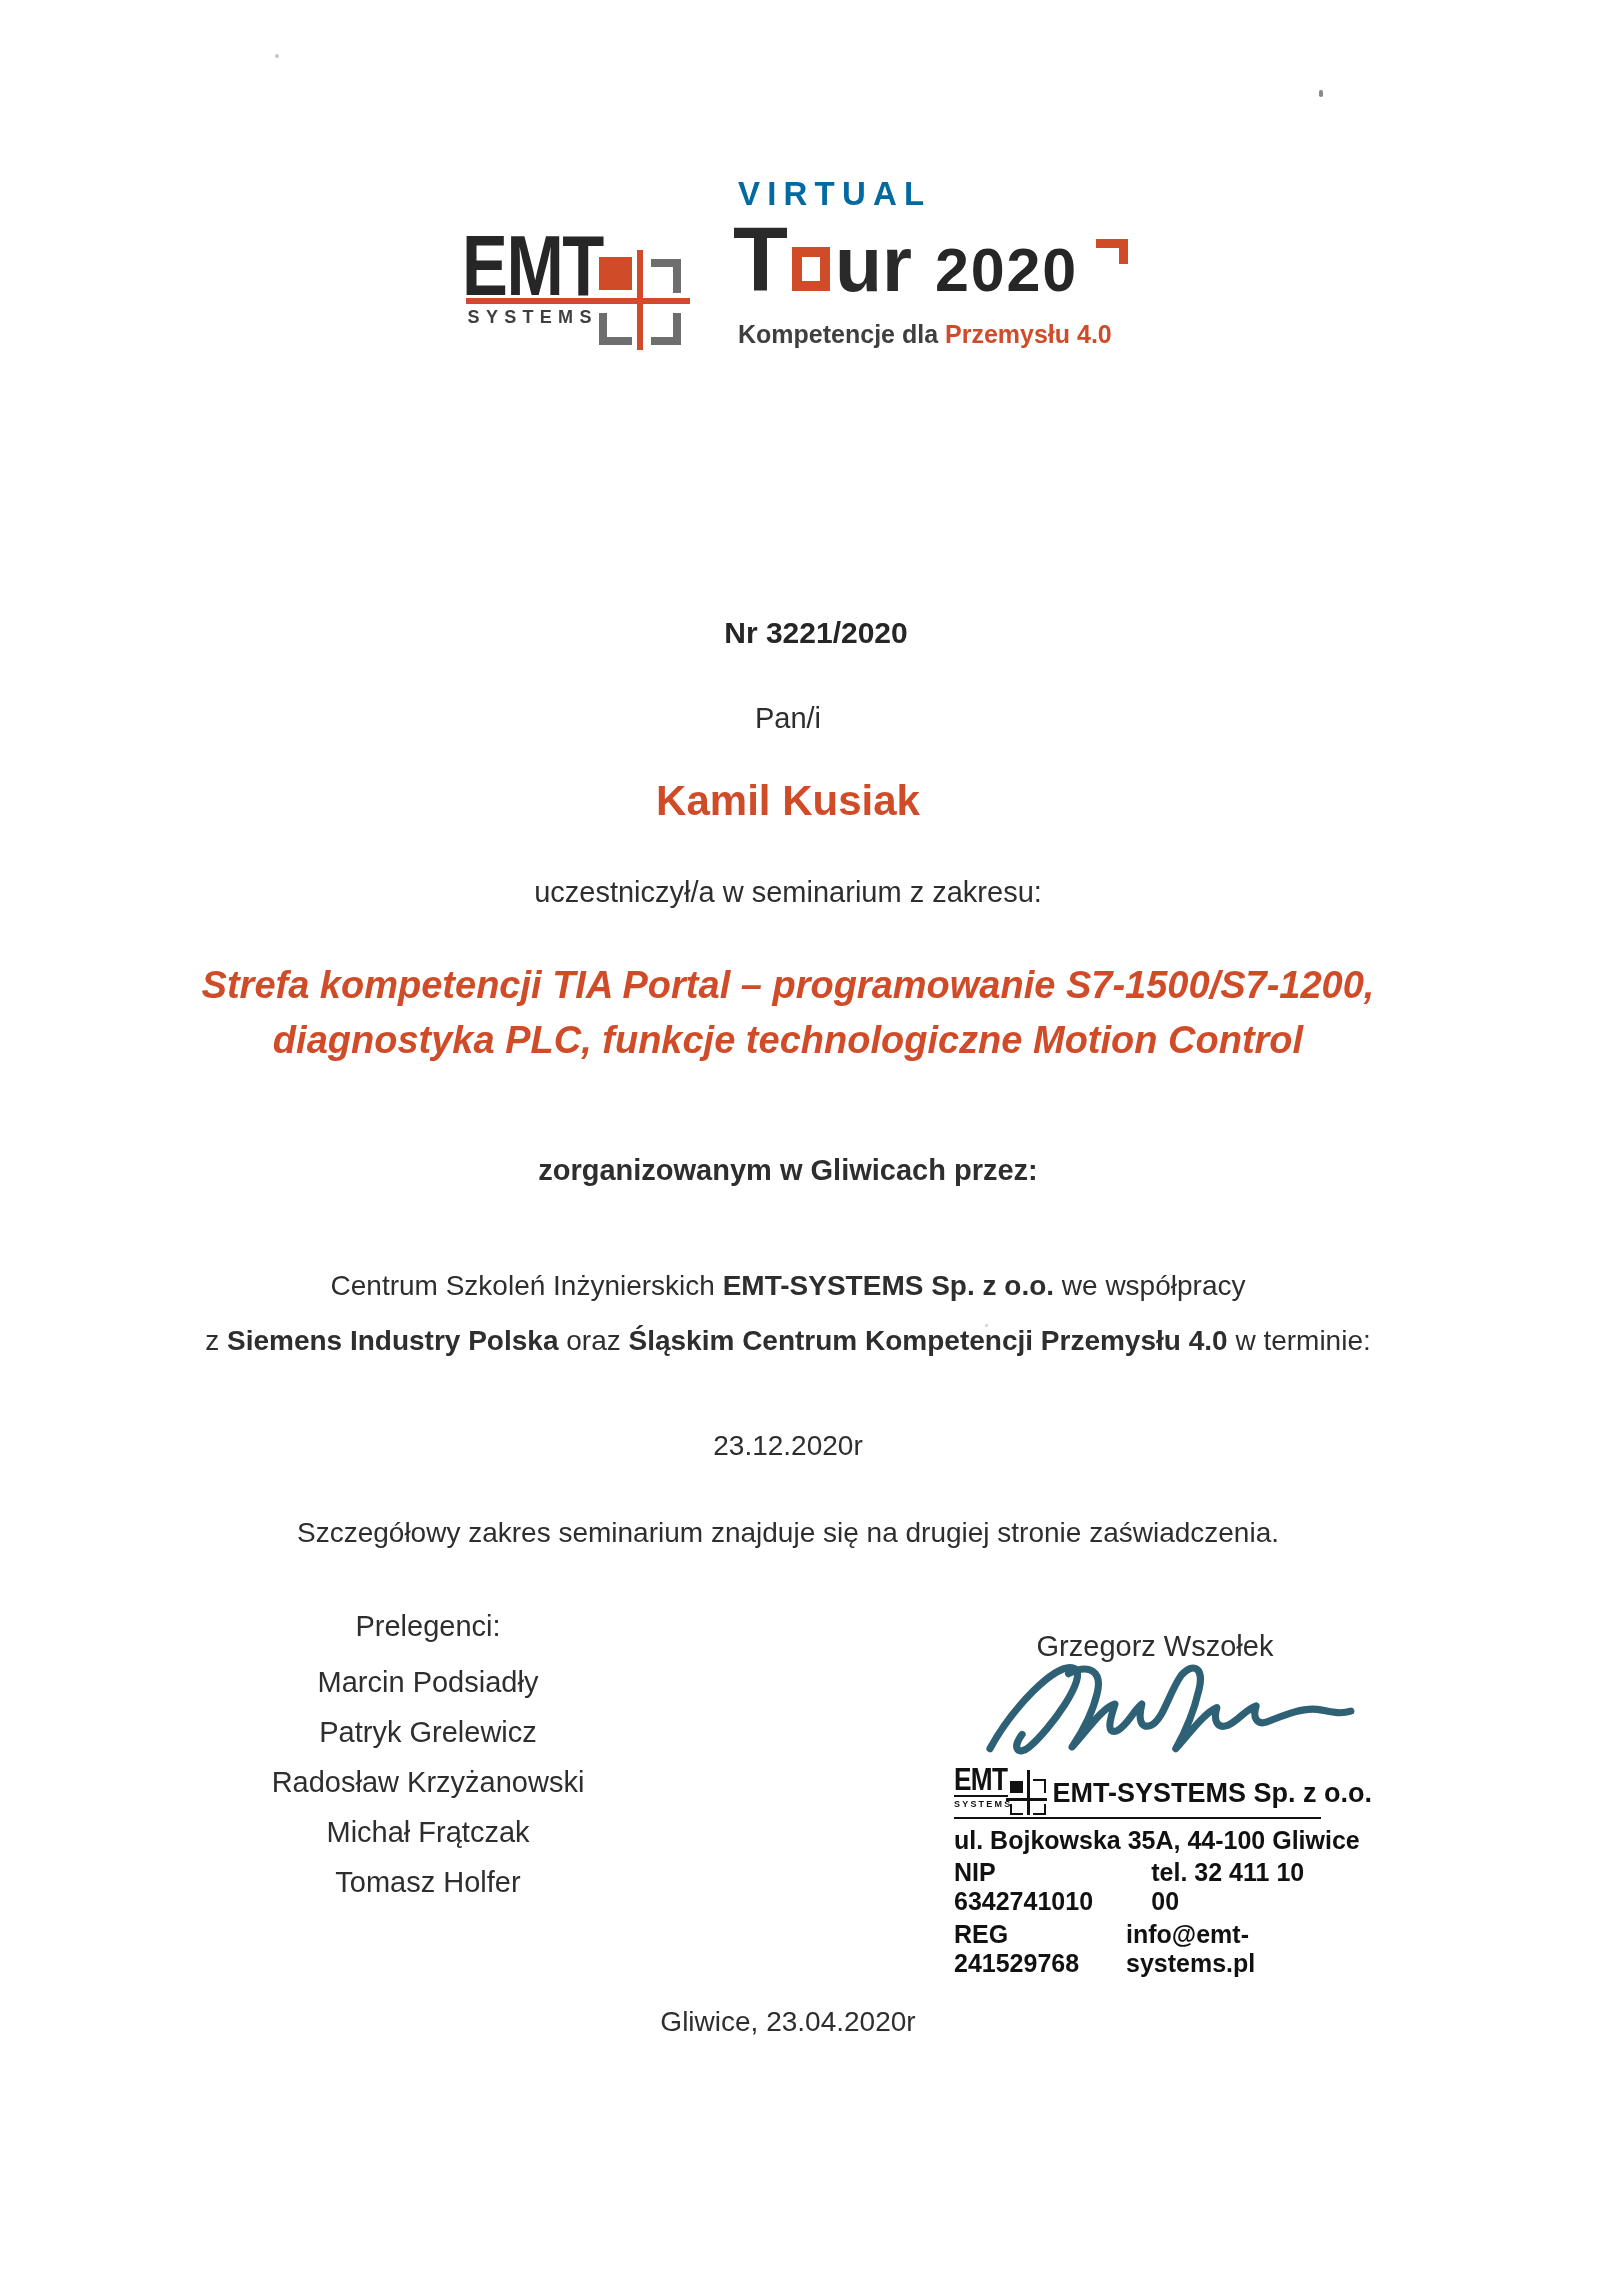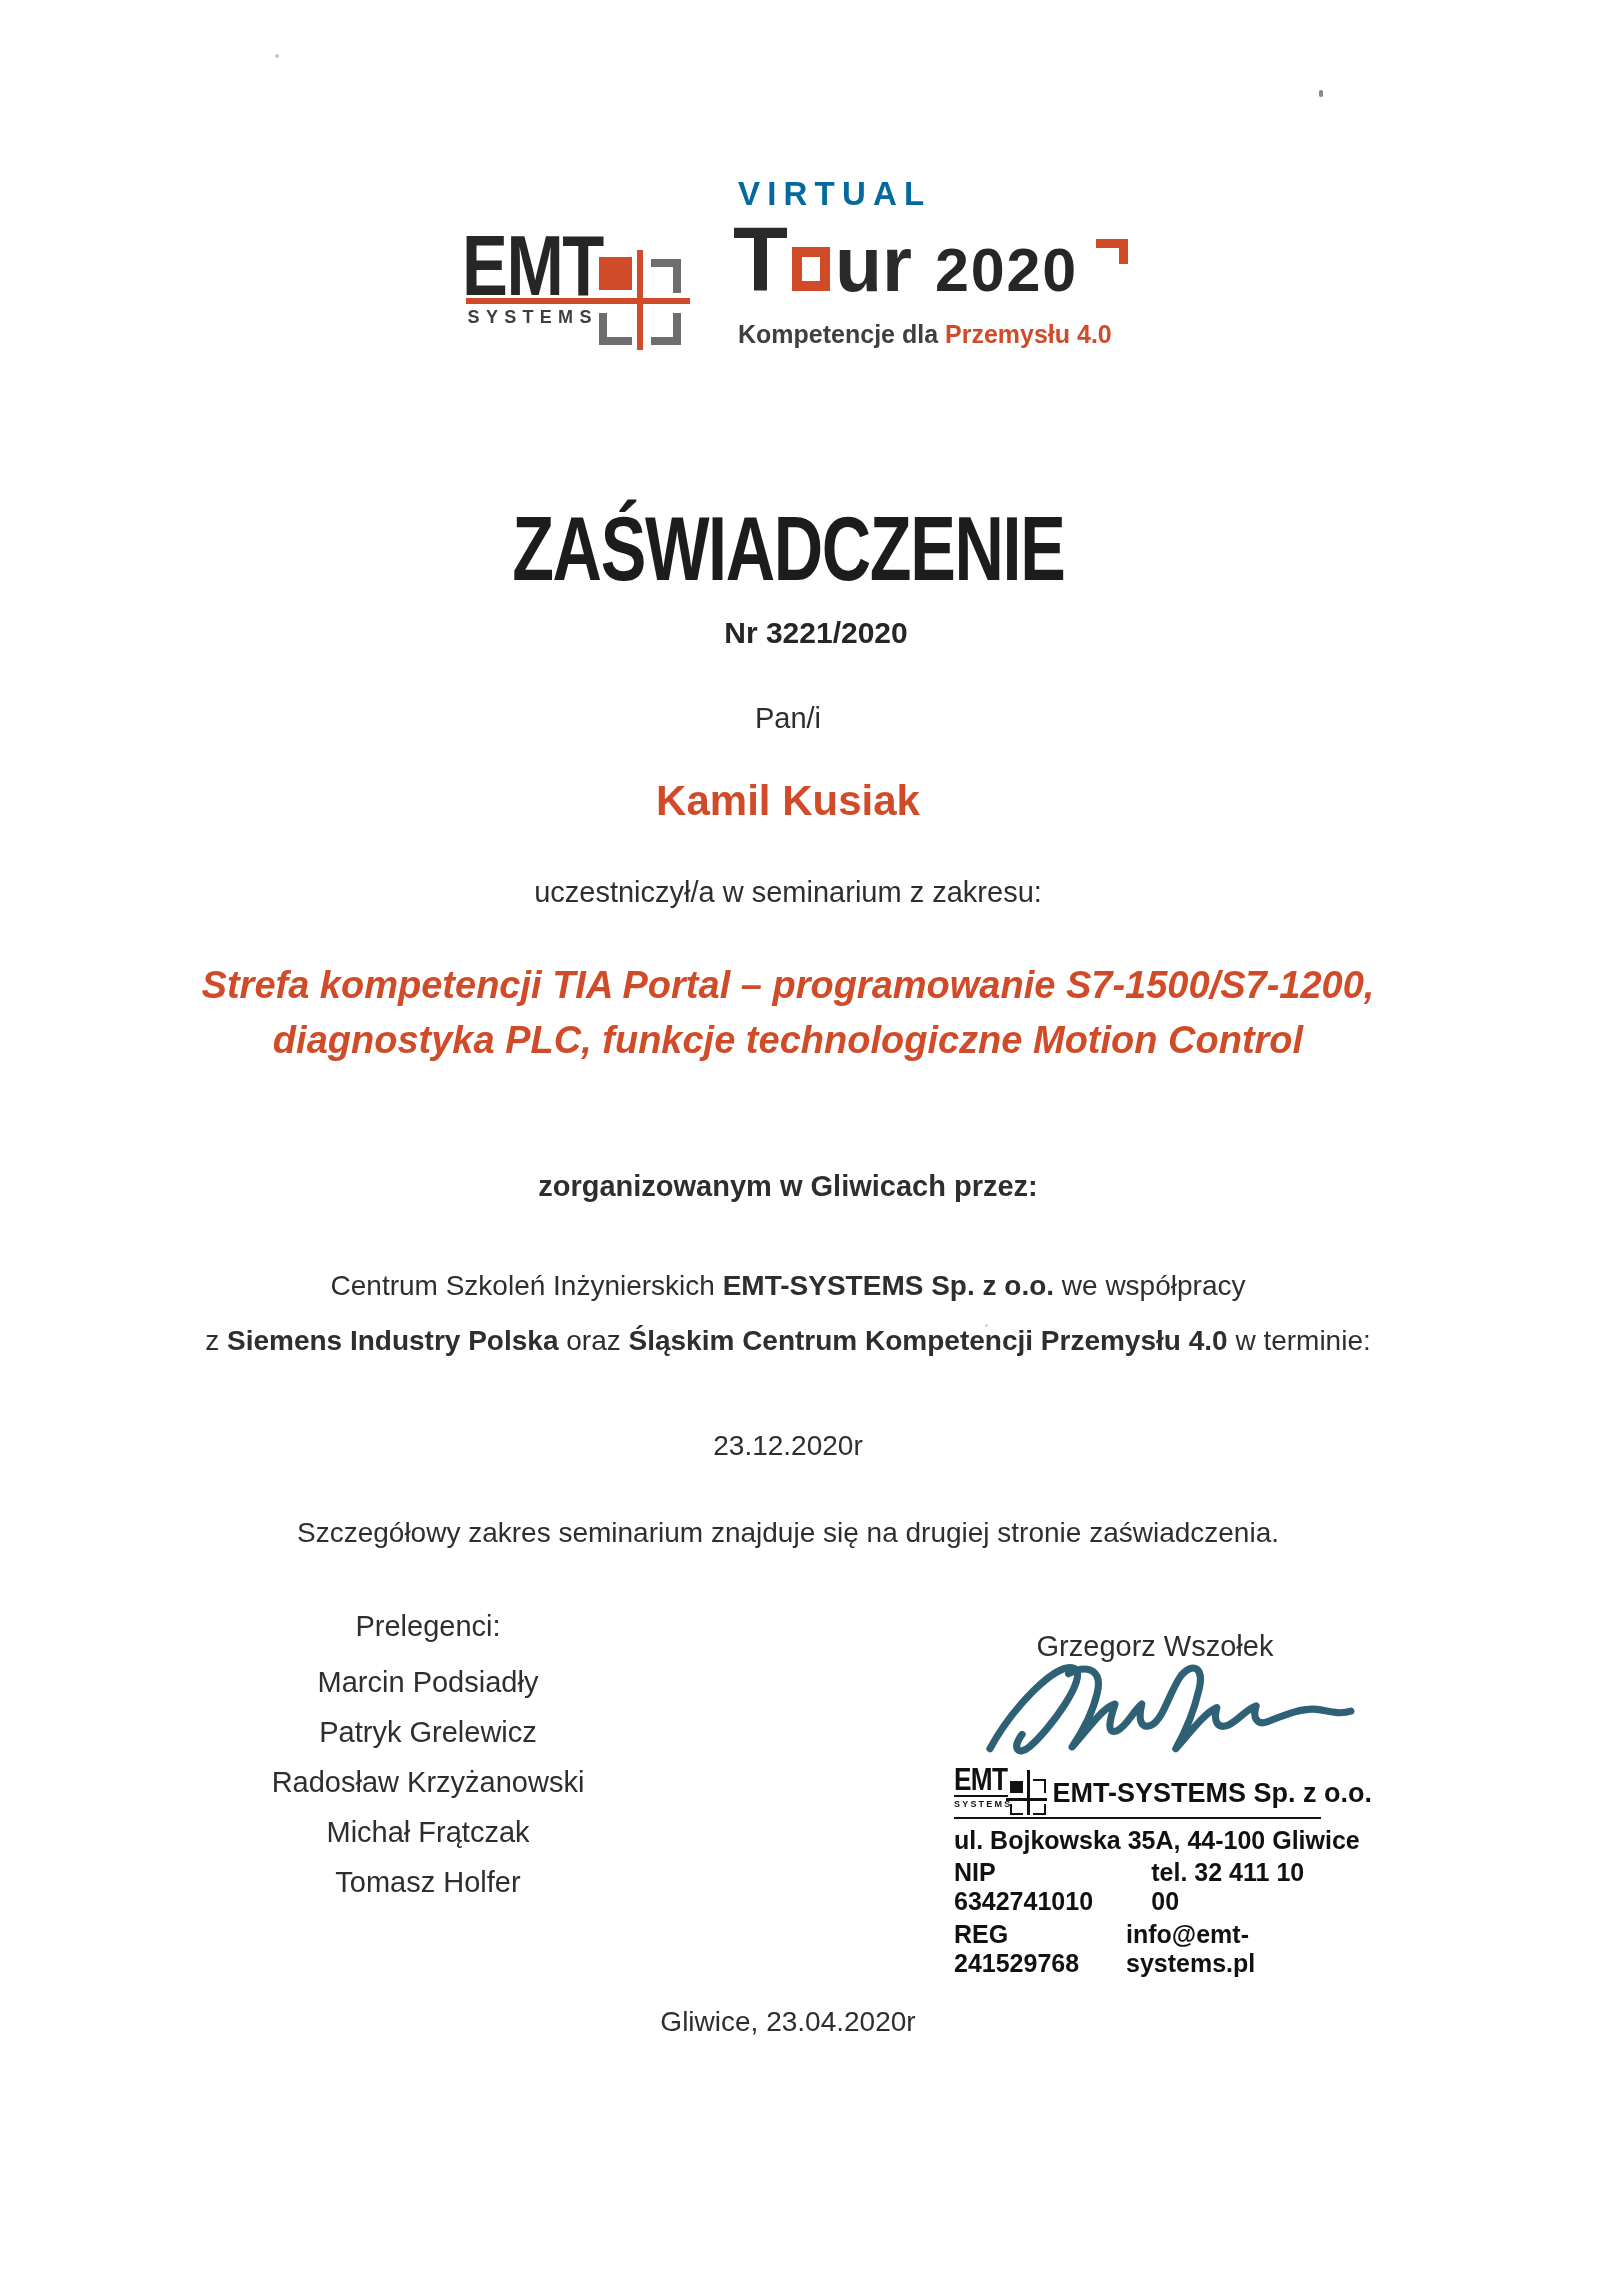--- a/index.html
+++ b/index.html
@@ -48,21 +48,21 @@
   
   .doc-title{top:498px;font-size:90px;font-weight:bold;color:#1c1c1c;}
   .doc-title span{display:inline-block;transform:scaleX(0.76);letter-spacing:-1.8px;}
   .doc-number{top:616px;font-size:30px;font-weight:bold;color:#262626;margin-left:28px;}
   .salutation{top:702px;font-size:29px;}
   .holder-name{top:777px;font-size:42px;font-weight:bold;color:var(--accent);}
   .participation{top:876px;font-size:29px;}
   .seminar{font-size:38px;font-weight:bold;font-style:italic;color:var(--accent);}
   .seminar-l1{top:964px;}
   .seminar-l2{top:1019px;}
-  .organized{top:1154px;font-size:29px;font-weight:bold;margin-top:16px;}
+  .organized{top:1154px;font-size:29px;font-weight:bold;}
   .org-line{font-size:28px;}
   .org-l1{top:1270px;}
   .org-l2{top:1325px;}
   .sem-date{top:1430px;font-size:28px;}
   .note{top:1517px;font-size:28px;}
   .footer-date{top:2006px;font-size:28px;}
   b.inl{font-weight:bold;}
 
   
   .left-col{position:absolute;left:195px;top:1609px;width:466px;text-align:center;font-size:29px;}
@@ -121,21 +121,20 @@
 
     <div class="virtual-word">VIRTUAL</div>
     <div class="tour-row">
       <span class="tour-t">T</span><span class="tour-square"></span><span class="tour-ur">ur</span><span class="tour-year">2020</span><span class="tour-bracket"></span>
     </div>
     <div class="tagline">
       <span class="t-gray">Kompetencje dla </span><span class="t-accent">Przemysłu 4.0</span>
     </div>
   </div>
 
-  <div class="cline doc-title"><span>ZAŚWIADCZENIE</span></div>
   <div class="cline doc-number">Nr 3221/2020</div>
   <div class="cline salutation">Pan/i</div>
   <div class="cline holder-name">Kamil Kusiak</div>
   <div class="cline participation">uczestniczył/a w seminarium z zakresu:</div>
   <div class="cline seminar seminar-l1">Strefa kompetencji TIA Portal – programowanie S7-1500/S7-1200,</div>
   <div class="cline seminar seminar-l2">diagnostyka PLC, funkcje technologiczne Motion Control</div>
   <div class="cline organized">zorganizowanym w Gliwicach przez:</div>
 
   <div class="cline org-line org-l1"><span>Centrum Szkoleń Inżynierskich </span><b class="inl">EMT-SYSTEMS Sp. z o.o.</b><span> we współpracy</span></div>
   <div class="cline org-line org-l2"><span>z </span><b class="inl">Siemens Industry Polska</b><span> oraz </span><b class="inl">Śląskim Centrum Kompetencji Przemysłu 4.0</b><span> w terminie:</span></div>

